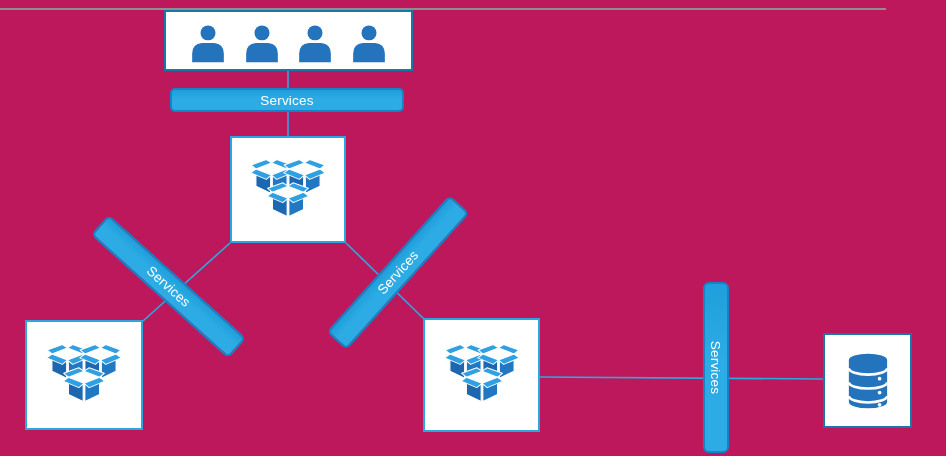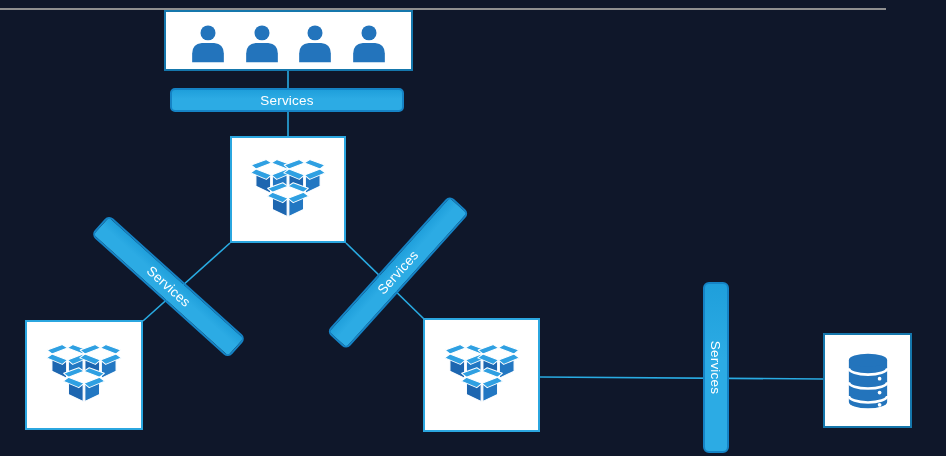--- a/index.html
+++ b/index.html
@@ -1,17 +1,17 @@
 <!DOCTYPE html>
 <html><head>
 <meta charset="utf-8">
 <style>
   html,body{margin:0;padding:0;background:#fff;}
   .canvas{
-    position:relative;width:946px;height:456px;background:#0f172a;overflow:hidden;
+    position:relative;width:946px;height:456px;background:#be185d;overflow:hidden;
     font-family:"Liberation Sans", sans-serif;
   }
   .topline{position:absolute;left:0;top:8px;width:886px;height:2px;background:#8f8f8f;}
   .wires{position:absolute;left:0;top:0;z-index:1;}
   .node{
     position:absolute;background:#ffffff;box-sizing:border-box;z-index:2;
     display:flex;align-items:center;justify-content:center;
   }
   .node.light{border:2px solid #2BA6DF;}
   .node.dark{border:2px solid #1577AC;}

